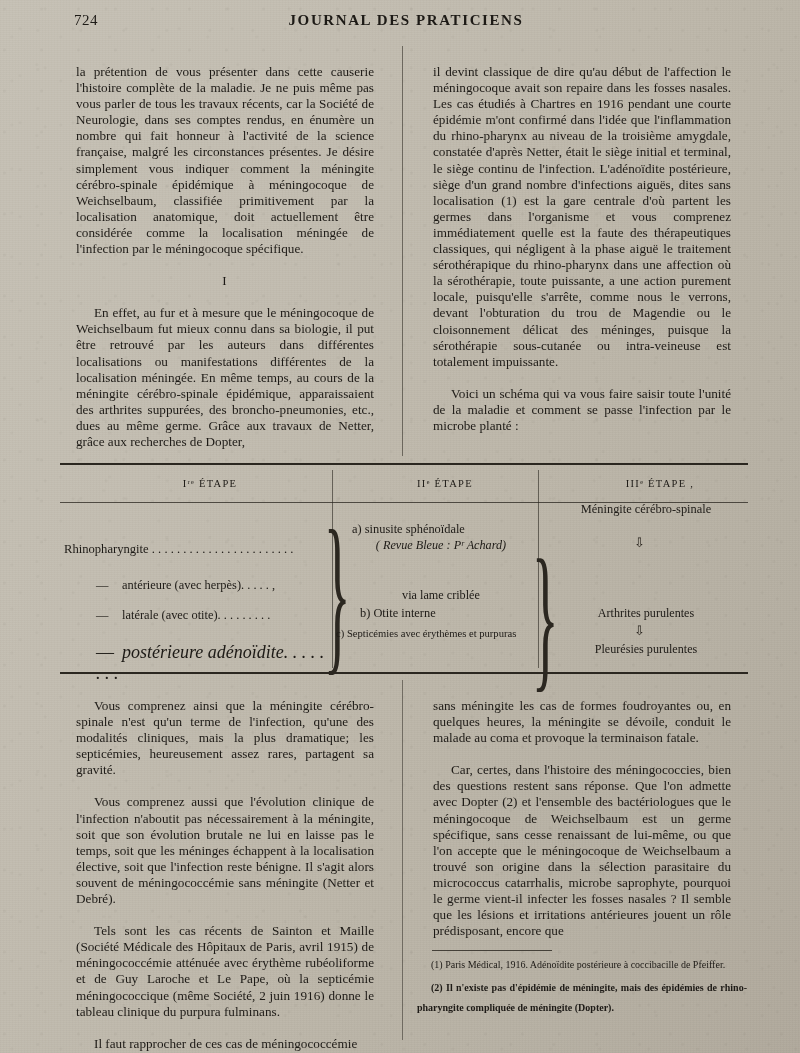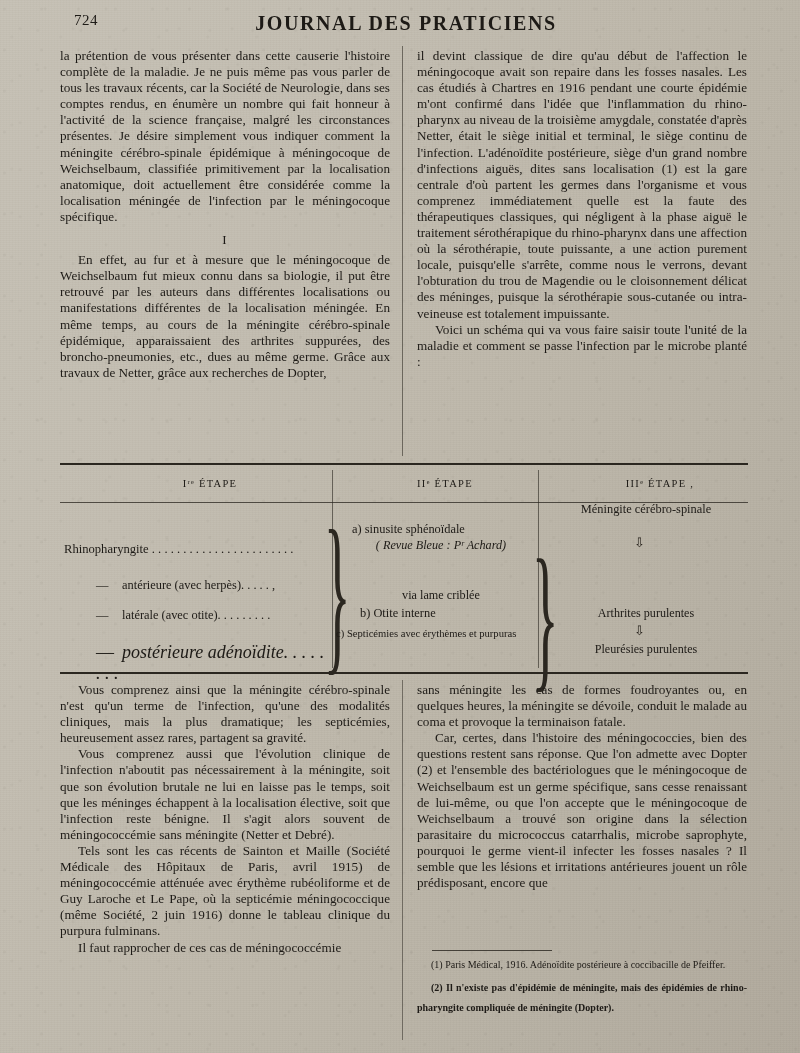--- a/index.html
+++ b/index.html
@@ -56,37 +56,37 @@
     left: 14px;
     top: 2px;
     font-size: 15px;
     letter-spacing: .5px;
   }
   .running-title {
     position: absolute;
     left: 0; right: 0;
     top: 2px;
     text-align: center;
-    font-size: 20px;
+    font-size: 15px;
     font-weight: bold;
     letter-spacing: 1.6px;
   }
 
   
   .col {
     position: absolute;
     font-size: 13.2px;
     line-height: 16.1px;
     text-align: justify;
     text-justify: inter-word;
     -webkit-hyphens: none;
     hyphens: none;
   }
   .col p {
-    margin: 0;
+    margin: 16px;
     text-indent: 18px;
   }
   .col p.noind { text-indent: 0; }
   .it { font-style: italic; }
 
   #col-left-top  { left: 60px;  top: 48px; width: 330px; }
   #col-right-top { left: 417px; top: 48px; width: 330px; }
 
   .section-num {
     text-align: center;

